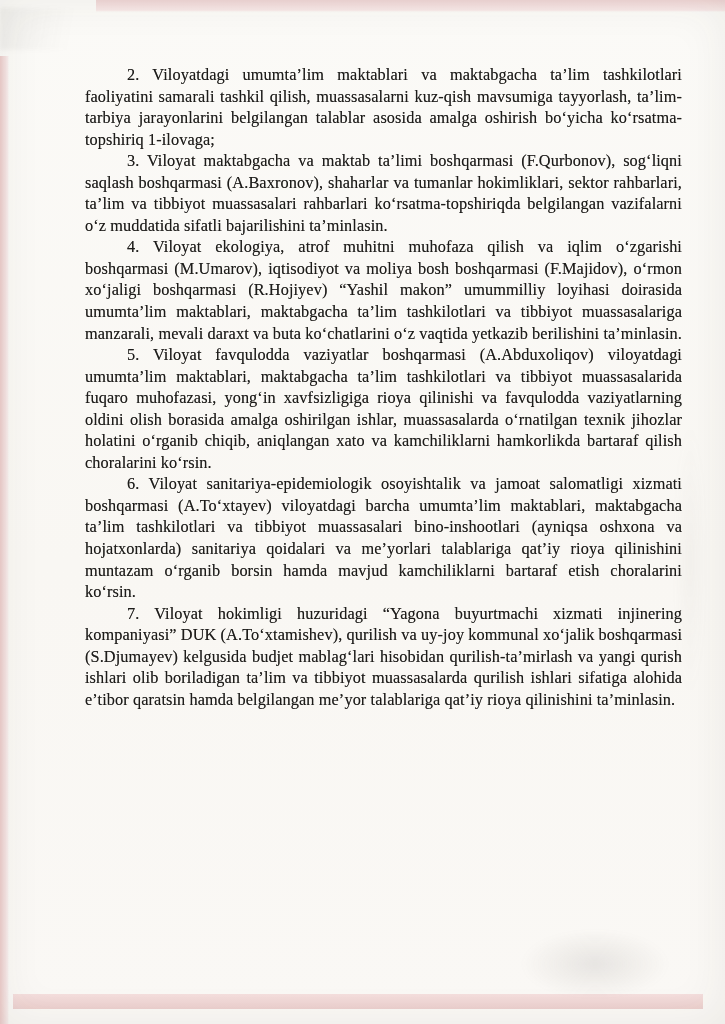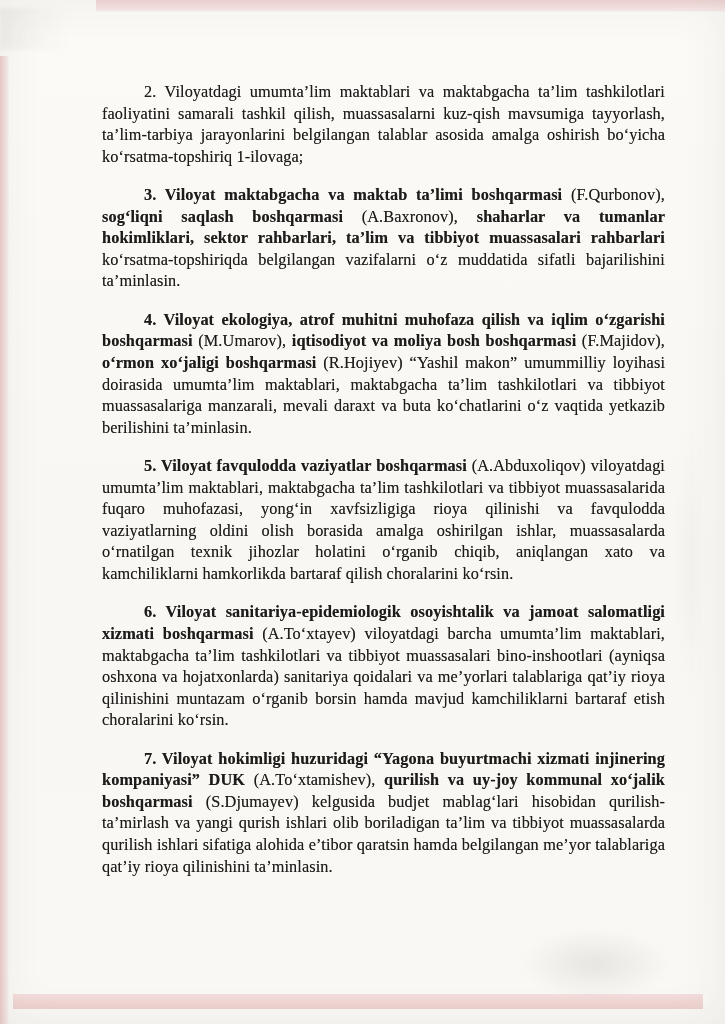--- a/index.html
+++ b/index.html
@@ -57,24 +57,24 @@
   
   .doc-body{
     position:absolute;left:85px;top:64px;width:597px;
     font-size:16.3px;line-height:21.55px;
     color:var(--ink);
     text-align:justify;
     letter-spacing:0.1px;
     text-shadow:0 0 0.35px rgba(30,28,25,0.55);
   }
   .doc-body p{
-    margin:17px;
+    margin:0;
     text-indent:42px;
   }
-  .doc-body .b{font-weight:bold;}
+  .doc-body .b{font-weight:normal;}
 </style>
 </head>
 <body>
 
 <div class="page">
   <div class="smudge-top-left"></div>
   <div class="artifact-top"></div>
   <div class="artifact-left"></div>
   <div class="artifact-bottom"></div>
   <div class="smudge-mid-right"></div>

